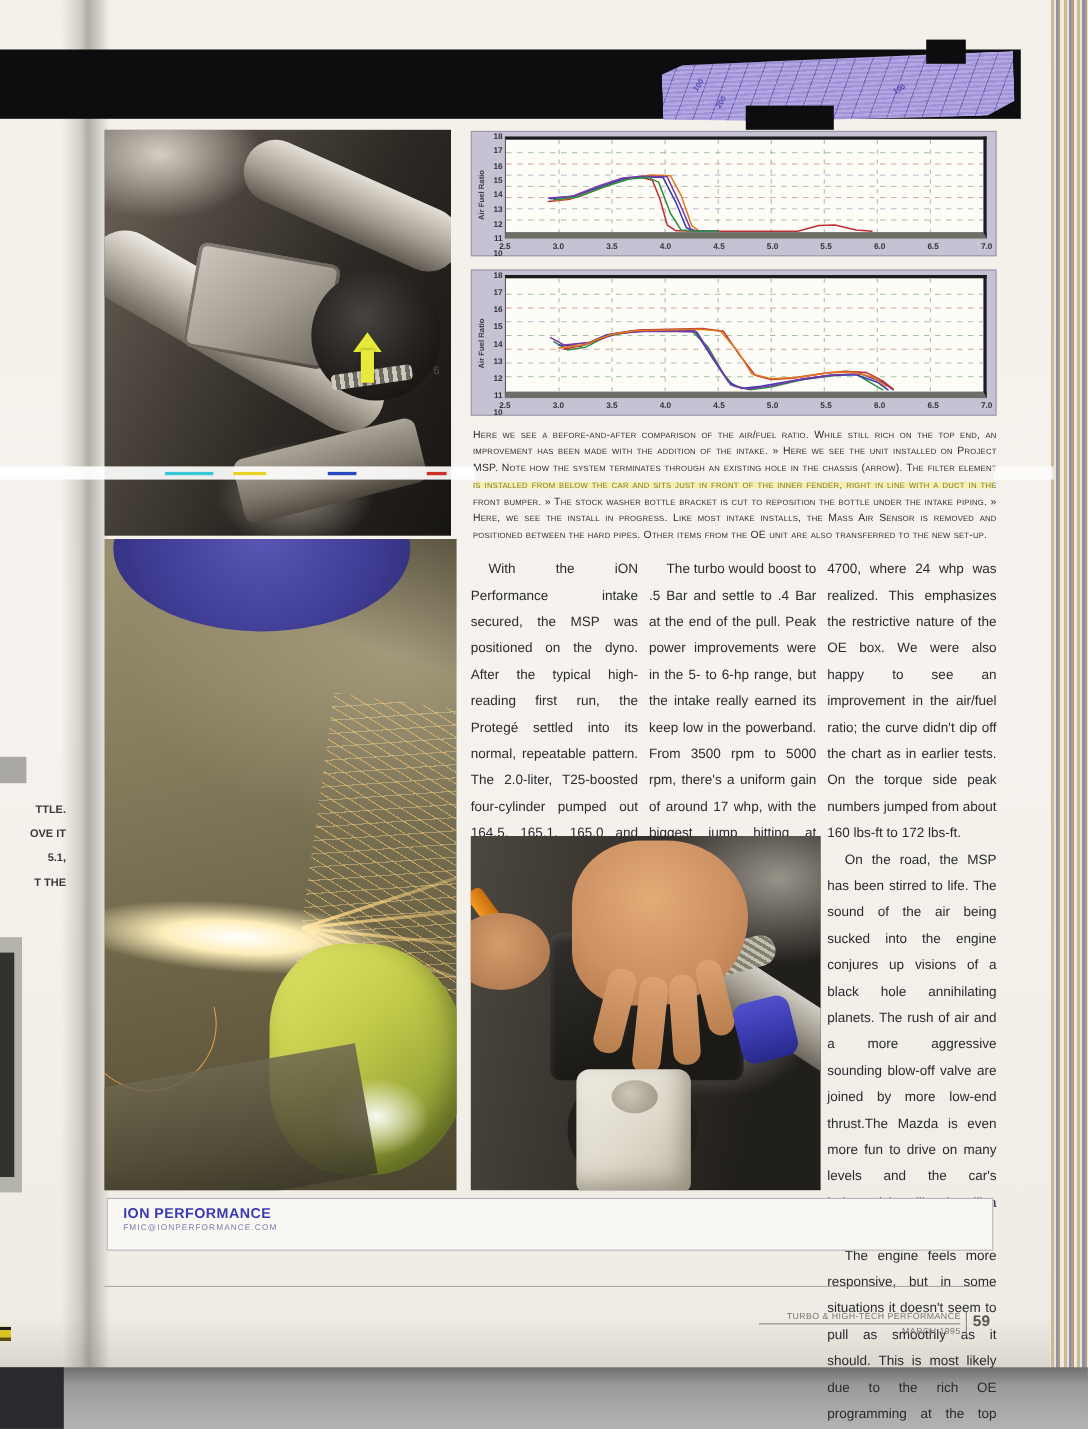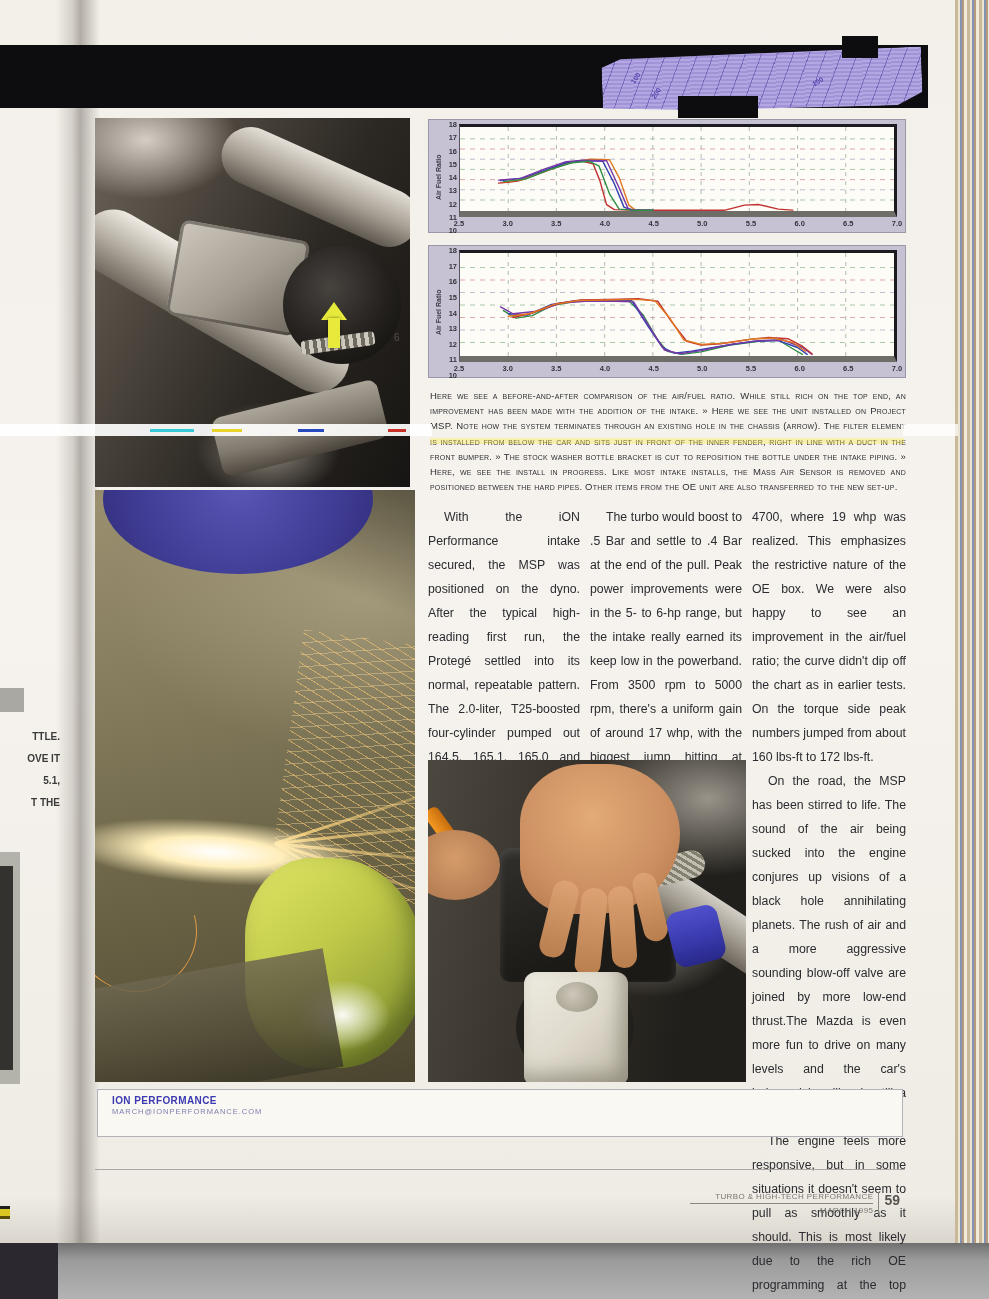--- a/index.html
+++ b/index.html
@@ -162,21 +162,21 @@
   .col{top:505px;width:152px;font-size:12.3px;line-height:24px;color:#2b2b30;text-align:justify;}
   .col p{margin:0;}
   .col p.ind{text-indent:16px;}
   #col1{left:428px;}
   #col2{left:590px;}
   #col3{left:752px;width:154px;}
 
   
   #vendor{left:97px;top:1089px;width:806px;height:48px;border:1px solid #b3b2bc;
      background:#faf8f2;box-sizing:border-box;padding:5px 0 0 14px;}
-  #vendor-name{font-size:10px;font-weight:bold;color:#3a3ab2;letter-spacing:.4px;}
+  #vendor-name{font-size:13px;font-weight:bold;color:#3a3ab2;letter-spacing:.4px;}
   #vendor-phone{font-size:8.5px;color:#6a6aa6;margin-top:1px;}
   #vendor-email{font-size:7.5px;color:#7d7db0;letter-spacing:1px;margin-top:1px;}
   #rule{left:95px;top:1169px;width:810px;height:1px;background:#a9a8a2;}
   #footer{left:690px;top:1192px;width:210px;display:flex;}
   #footer-lines{flex:1;text-align:right;font-size:8px;color:#77766f;letter-spacing:.4px;}
   #footer-mag{border-bottom:1px solid #88877f;padding-bottom:2px;}
   #footer-issue{padding-top:2px;}
   #footer-bar{width:1px;height:22px;background:#88877f;margin:0 5px;}
   #footer-page{font-size:14px;font-weight:bold;color:#55544e;}
 </style>
@@ -330,21 +330,21 @@
   <div class="abs" id="caption">Here we see a before-and-after comparison of the air/fuel ratio. While still rich on the top end, an improvement has been made with the addition of the intake.  »  Here we see the unit installed on Project MSP. Note how the system terminates through an existing hole in the chassis (arrow). The filter element is installed from below the car and sits just in front of the inner fender, right in line with a duct in the front bumper.  »  The stock washer bottle bracket is cut to reposition the bottle under the intake piping.  »  Here, we see the install in progress. Like most intake installs, the Mass Air Sensor is removed and positioned between the hard pipes. Other items from the OE unit are also transferred to the new set-up.</div>
   <div class="abs" id="caption-highlight"></div>
 
   <div class="abs col" id="col1">
     <p class="ind">With the iON Performance intake secured, the MSP was positioned on the dyno. After the typical high-reading first run, the Protegé settled into its normal, repeatable pattern. The 2.0-liter, T25-boosted four-cylinder pumped out 164.5, 165.1, 165.0 and 166.2 runs in fairly quick succession. All the runs were made at stock boost levels (there is no controller installed) and we observed a boost gauge</p>
   </div>
   <div class="abs col" id="col2">
     <p class="ind">The turbo would boost to .5 Bar and settle to .4 Bar at the end of the pull. Peak power improvements were in the 5- to 6-hp range, but the intake really earned its keep low in the powerband. From 3500 rpm to 5000 rpm, there's a uniform gain of around 17 whp, with the biggest jump hitting at about</p>
   </div>
   <div class="abs col" id="col3">
-    <p>4700, where 19 whp was realized. This emphasizes the restrictive nature of the OE box. We were also happy to see an improvement in the air/fuel ratio; the curve didn't dip off the chart as in earlier tests. On the torque side peak numbers jumped from about 160 lbs-ft to 172 lbs-ft.</p>
+    <p>4700, where 24 whp was realized. This emphasizes the restrictive nature of the OE box. We were also happy to see an improvement in the air/fuel ratio; the curve didn't dip off the chart as in earlier tests. On the torque side peak numbers jumped from about 160 lbs-ft to 172 lbs-ft.</p>
     <p class="ind">On the road, the MSP has been stirred to life. The sound of the air being sucked into the engine conjures up visions of a black hole annihilating planets. The rush of air and a more aggressive sounding blow-off valve are joined by more low-end thrust.The Mazda is even more fun to drive on many levels and the car's balanced handling is still a surprise after all this time.</p>
     <p class="ind"><span>The engine feels more responsive, but in some situations it doesn't seem to pull as smoothly as it should. This is most likely due to the rich OE programming at the top end; it's this part of the power curve we hope to address with a factory flash tuning of the ECU. Stay tuned.</span> </p>
   </div>
 
   <div class="abs" id="photo-grind">
     <div id="wheel"></div>
     <div id="wire1"></div>
     <div id="spray"></div>
     <div class="ray" style="transform:rotate(-18deg)"></div>
     <div class="ray" style="transform:rotate(-6deg)"></div>
@@ -370,21 +370,21 @@
     <div class="finger" id="f2"></div>
     <div class="finger" id="f3"></div>
     <div class="finger" id="f4"></div>
     <div id="maf"></div>
     <div id="bottle"></div>
     <div id="bottle-cap"></div>
   </div>
 
   <div class="abs" id="vendor">
     <div id="vendor-name">ION PERFORMANCE</div>
-    <div id="vendor-email">MARCH@IONPERFORMANCE.COM</div>
+    <div id="vendor-email">FMIC@IONPERFORMANCE.COM</div>
   </div>
 
   <div class="abs" id="rule"></div>
 
   <div class="abs" id="footer">
     <div id="footer-lines">
       <div id="footer-mag">TURBO &amp; HIGH-TECH PERFORMANCE</div>
       <div id="footer-issue">MARCH 1995</div>
     </div>
     <div id="footer-bar"></div>

